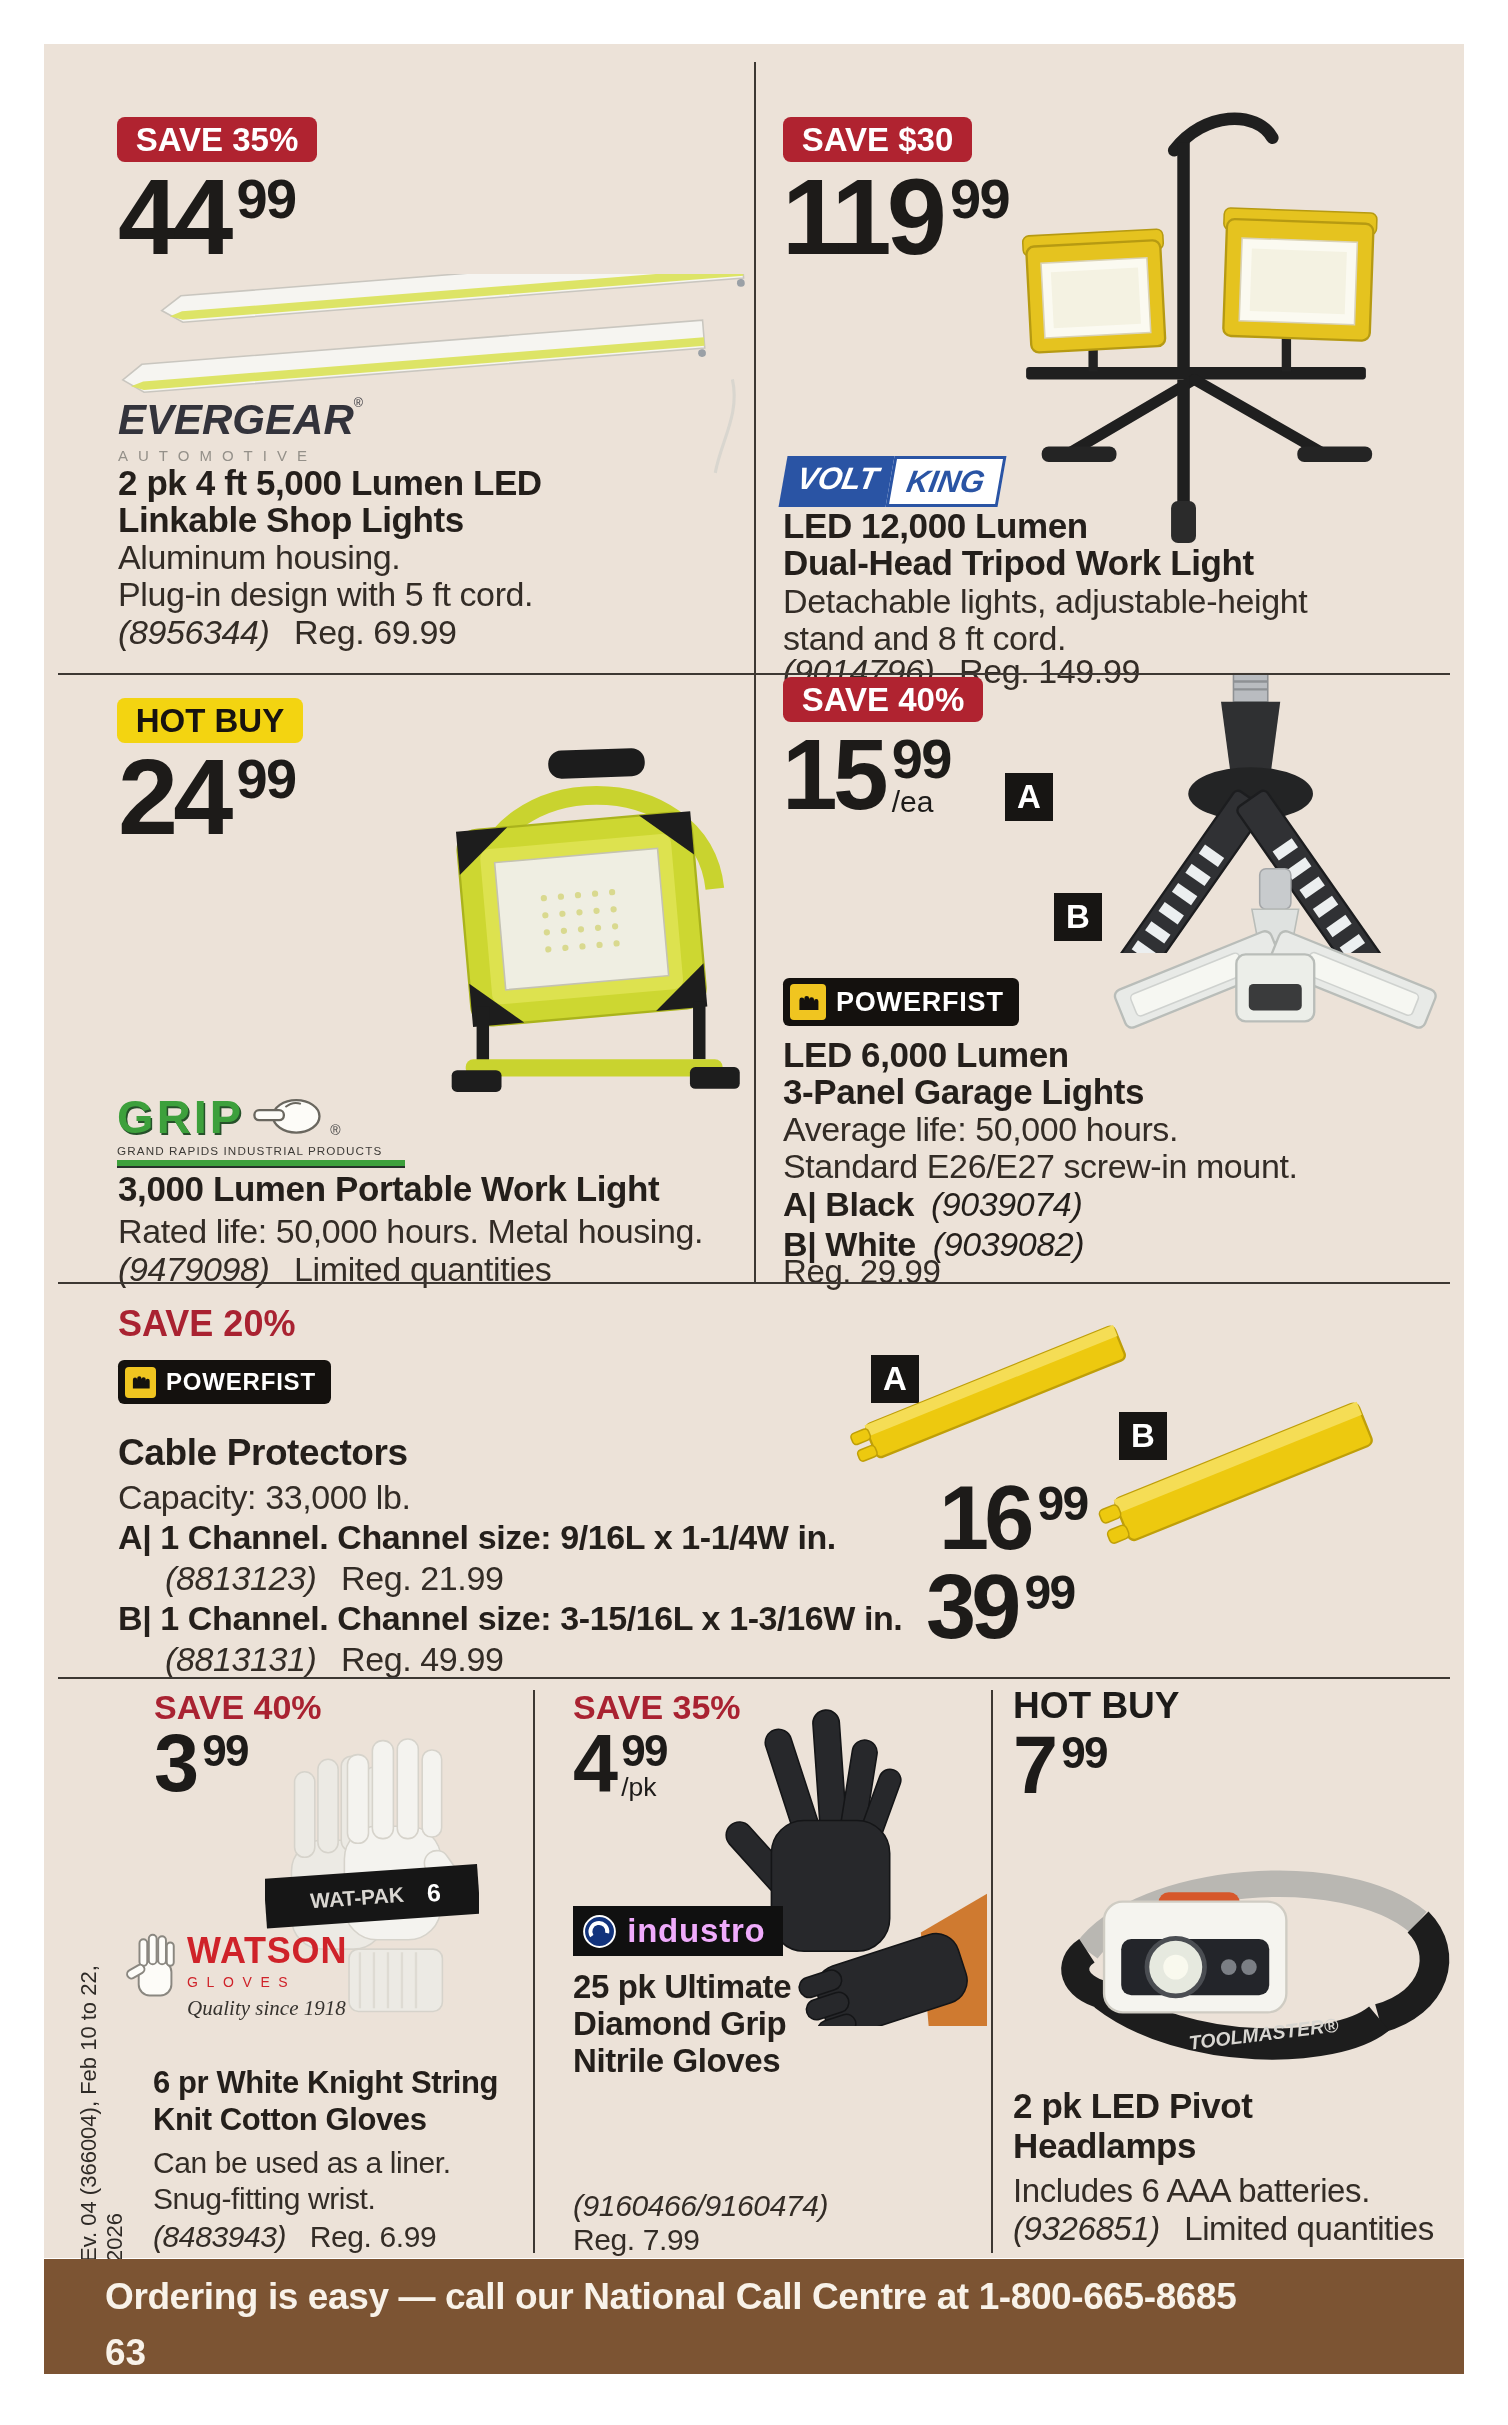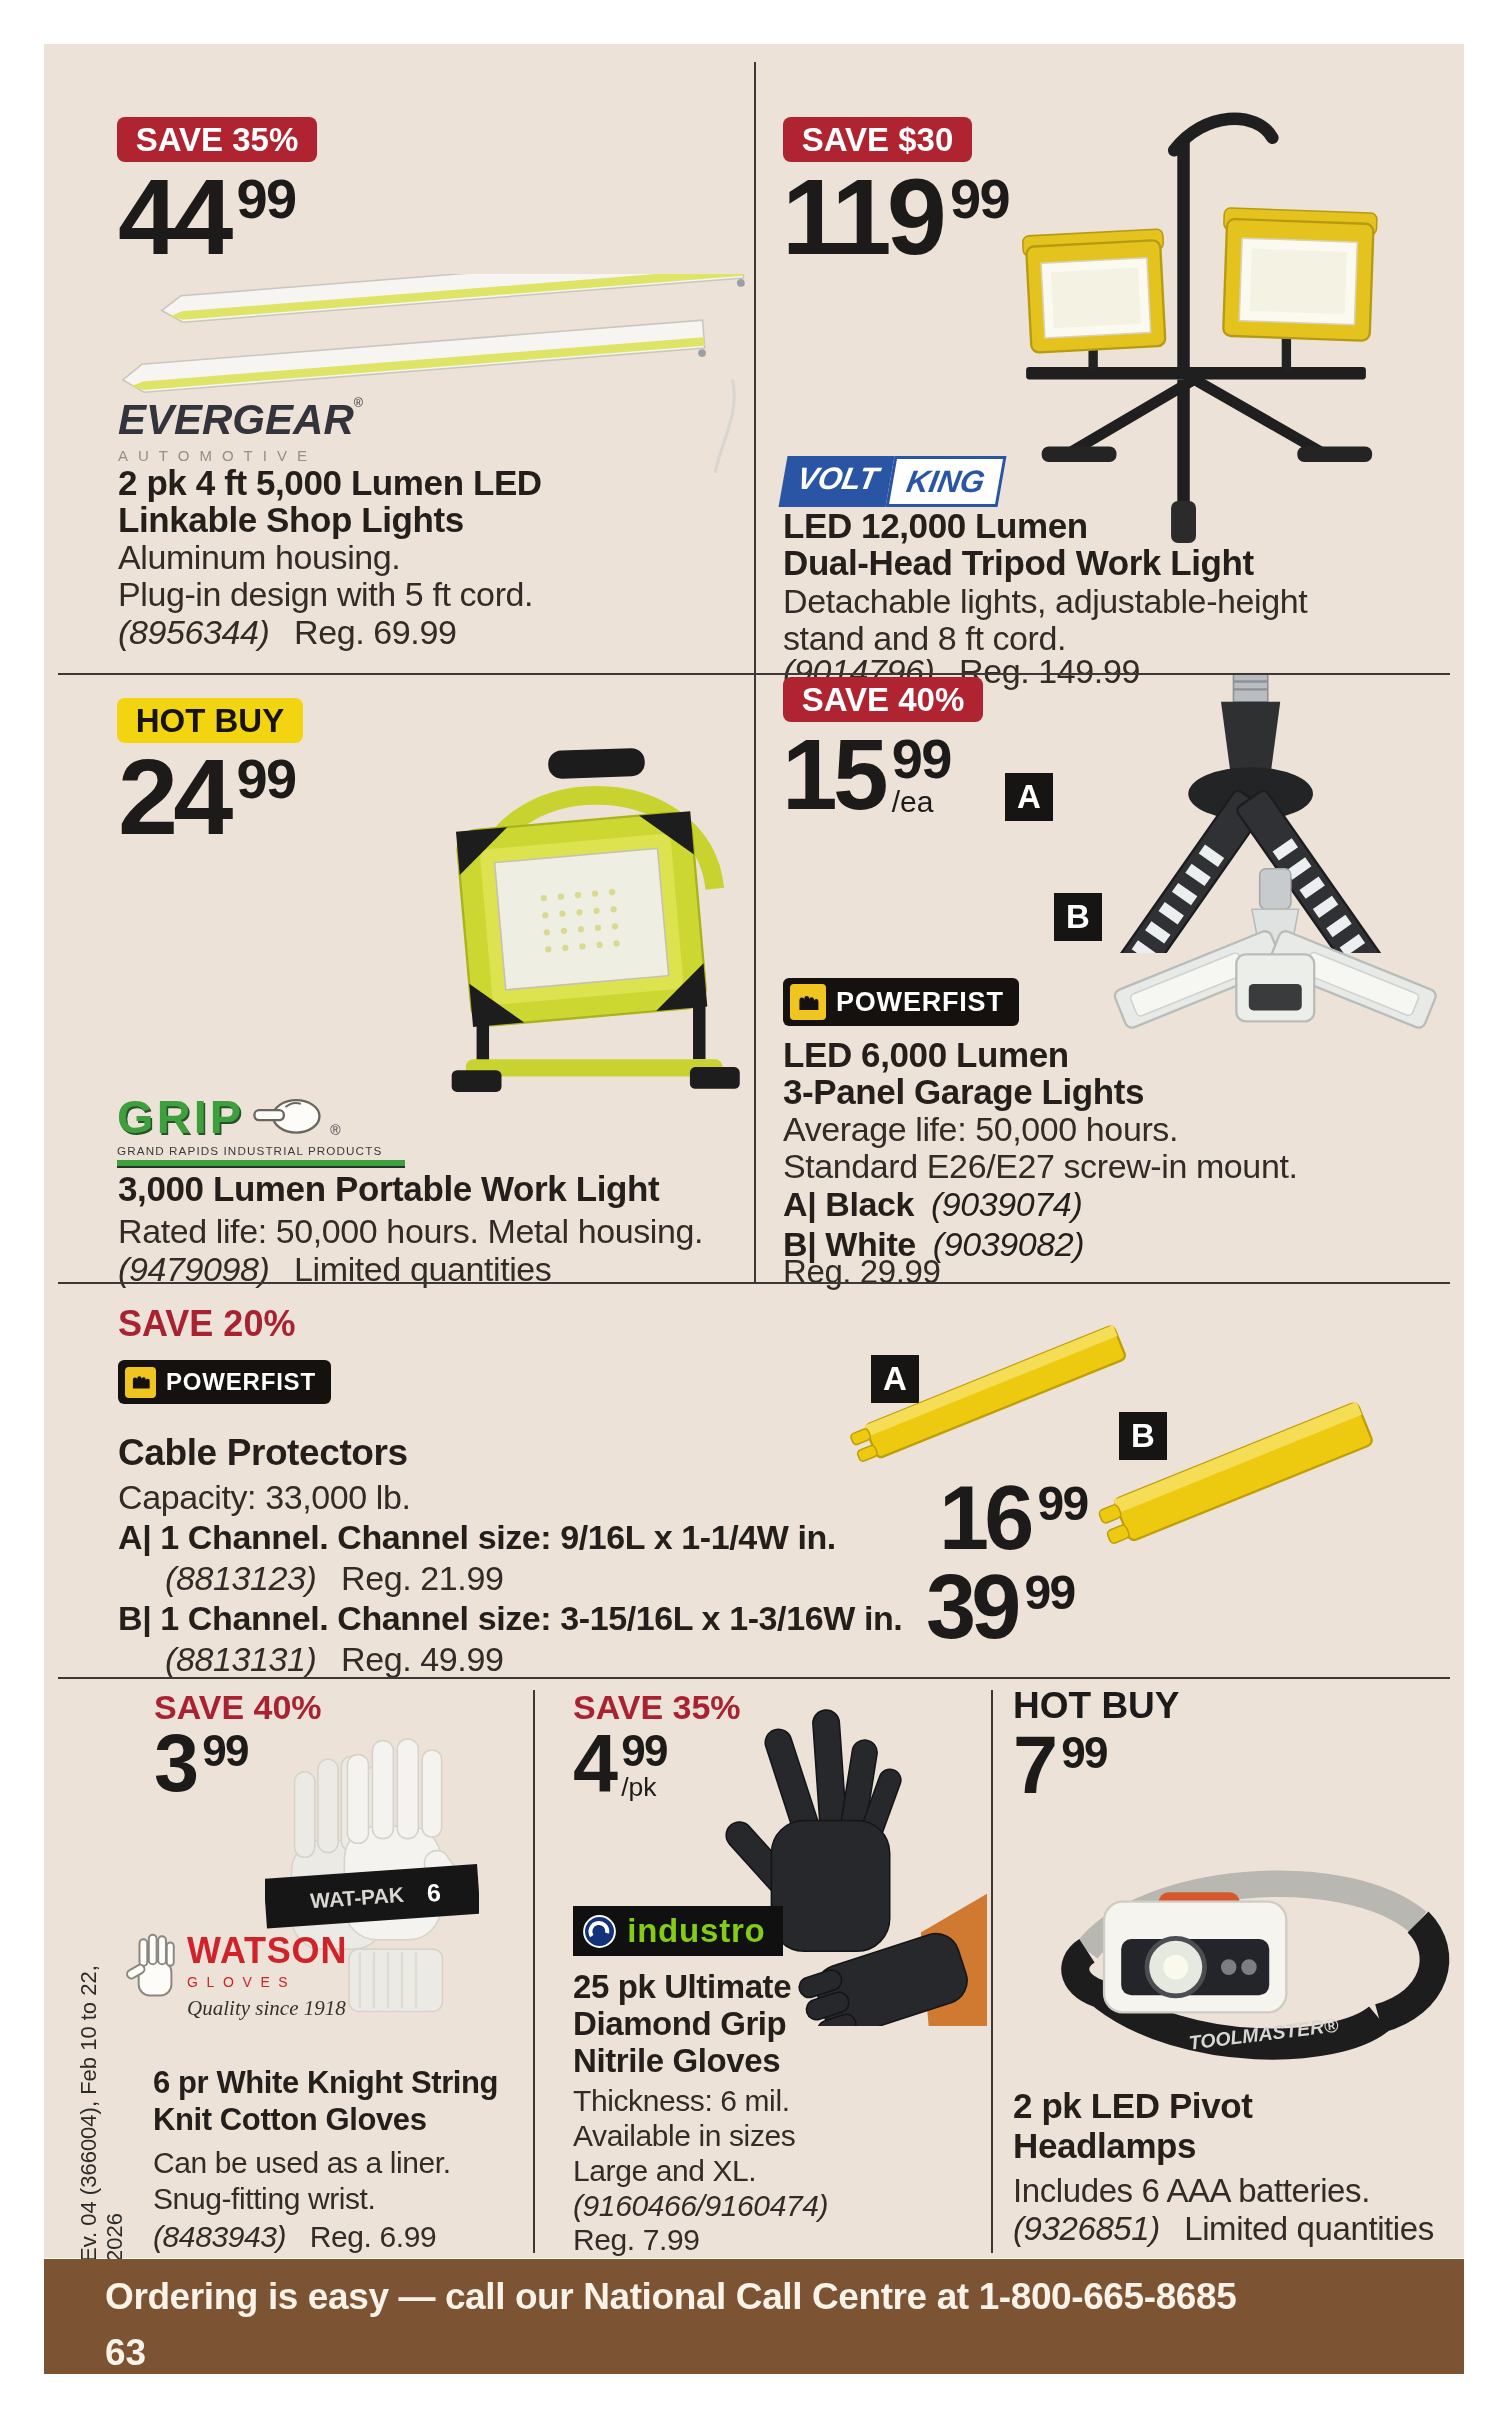--- a/index.html
+++ b/index.html
@@ -58,21 +58,21 @@
   .grip .grip-name{color:#3da03c;font-weight:800;font-size:47px;letter-spacing:3.1px;line-height:0.9;
                    text-shadow:1.6px 1.6px 0 #26512a;}
   .grip .grip-reg{font-size:14px;color:#444;margin-left:4.7px;}
   .grip .grip-sub{font-size:11.7px;letter-spacing:1.1px;color:#3c3a36;margin-top:6.2px;}
   .grip .grip-bar{height:5.5px;background:#3da03c;margin-top:3.1px;width:288px;border-bottom:2.3px solid #26312a;}
   .watson{display:flex;align-items:flex-start;}
   .watson .wat-name{color:#cf2229;font-weight:800;font-size:36px;letter-spacing:0.8px;}
   .watson .wat-sub{color:#cf2229;font-size:14px;letter-spacing:8.6px;margin-top:1.6px;}
   .watson .wat-tag{font-family:"Liberation Serif",serif;font-style:italic;font-size:21px;color:#35322e;margin-top:6.2px;}
   .industro{display:inline-flex;align-items:center;background:#101010;height:50px;padding:0 17px 0 7.8px;}
-  .industro .ind-name{color:#84cc16;font-weight:800;font-size:33px;letter-spacing:0.8px;}
+  .industro .ind-name{color:#f0abfc;font-weight:800;font-size:33px;letter-spacing:0.8px;}
   
   .footer{position:absolute;left:44px;top:2259px;width:1420px;height:115px;background:#7c5433;
           display:flex;align-items:flex-start;justify-content:space-between;
           padding:17px 61px 0 61px;box-sizing:border-box;color:#f8f2e9;flex-direction:column;}
   .footer .msg{font-weight:700;font-size:37px;letter-spacing:-0.4px;}
   .footer .pg{font-weight:700;font-size:37px;}
   
   .edition{position:absolute;left:76px;top:2262px;width:320px;font-size:22px;color:#2e2a26;
            transform:rotate(-90deg);transform-origin:left top;letter-spacing:0;}
 </style>
@@ -474,25 +474,20 @@
       <circle cx="24" cy="24" r="20" fill="#12337c" stroke="#ffffff" stroke-width="2.5"></circle>
       <path d="M14,30 a11,11 0 1 1 20,-4" fill="none" stroke="#ffffff" stroke-width="5"></path>
     </svg>
     <span class="ind-name">industro</span>
   </div>
   <div class="abs title sm" style="left:573px;top:1969px;font-size:33px;line-height:1.12;">
     <div>25 pk Ultimate</div>
     <div>Diamond Grip</div>
     <div>Nitrile Gloves</div>
   </div>
-  <div class="abs desc sm" style="left:573px;top:2083px;line-height:1.17;">
-    <div>Thickness: 6 mil.</div>
-    <div>Available in sizes</div>
-    <div>Large and XL.</div>
-  </div>
   <div class="abs sku-line sm" style="left:573px;top:2189px;">
     <span class="sku">(9160466/9160474)</span>
   </div>
   <div class="abs sku-line sm" style="left:573px;top:2223px;">
     <span>Reg. 7.99</span>
   </div>
 
   <div class="abs hotbuy-text" style="left:1013px;top:1685px;">HOT BUY</div>
   <div class="abs price tiny" style="left:1013px;top:1732px;">
     <span class="d">7</span>

